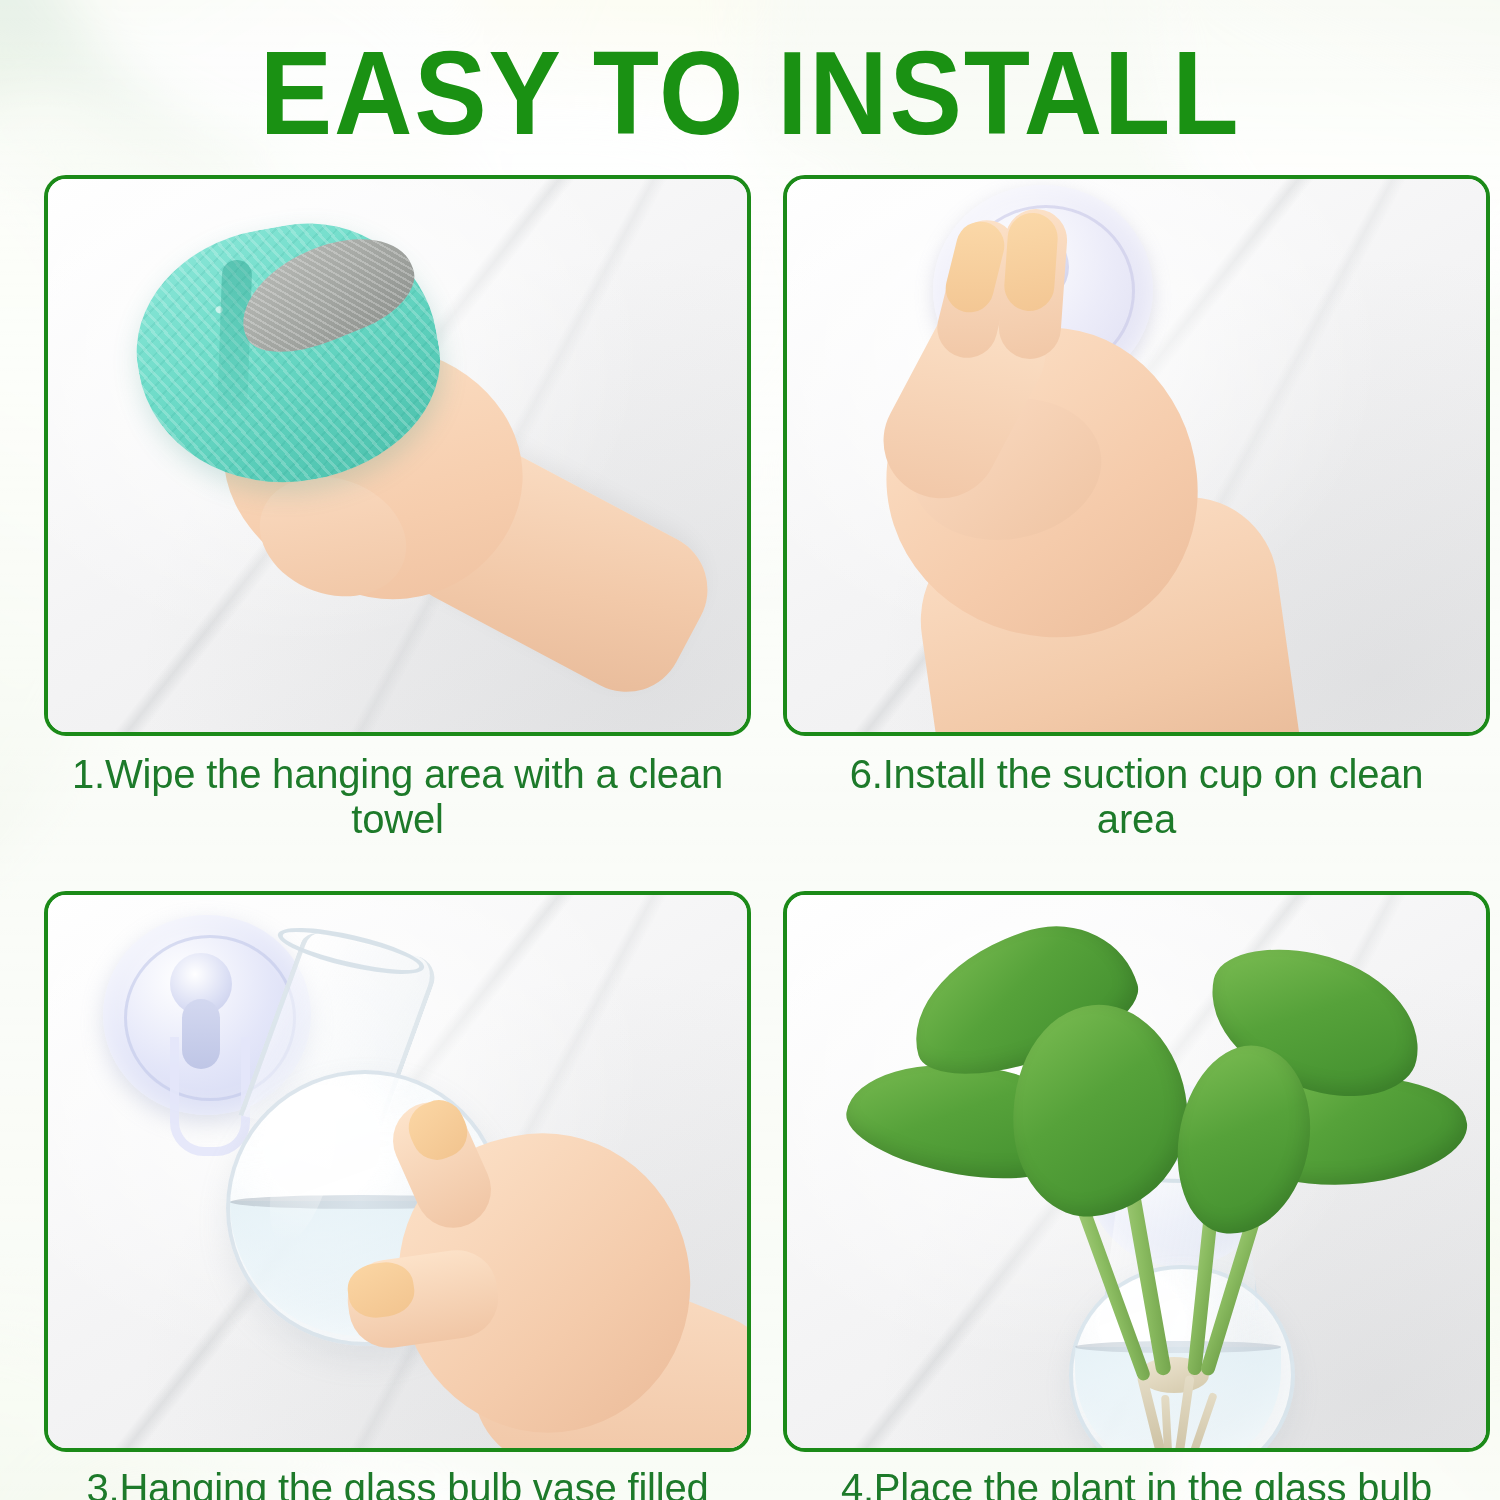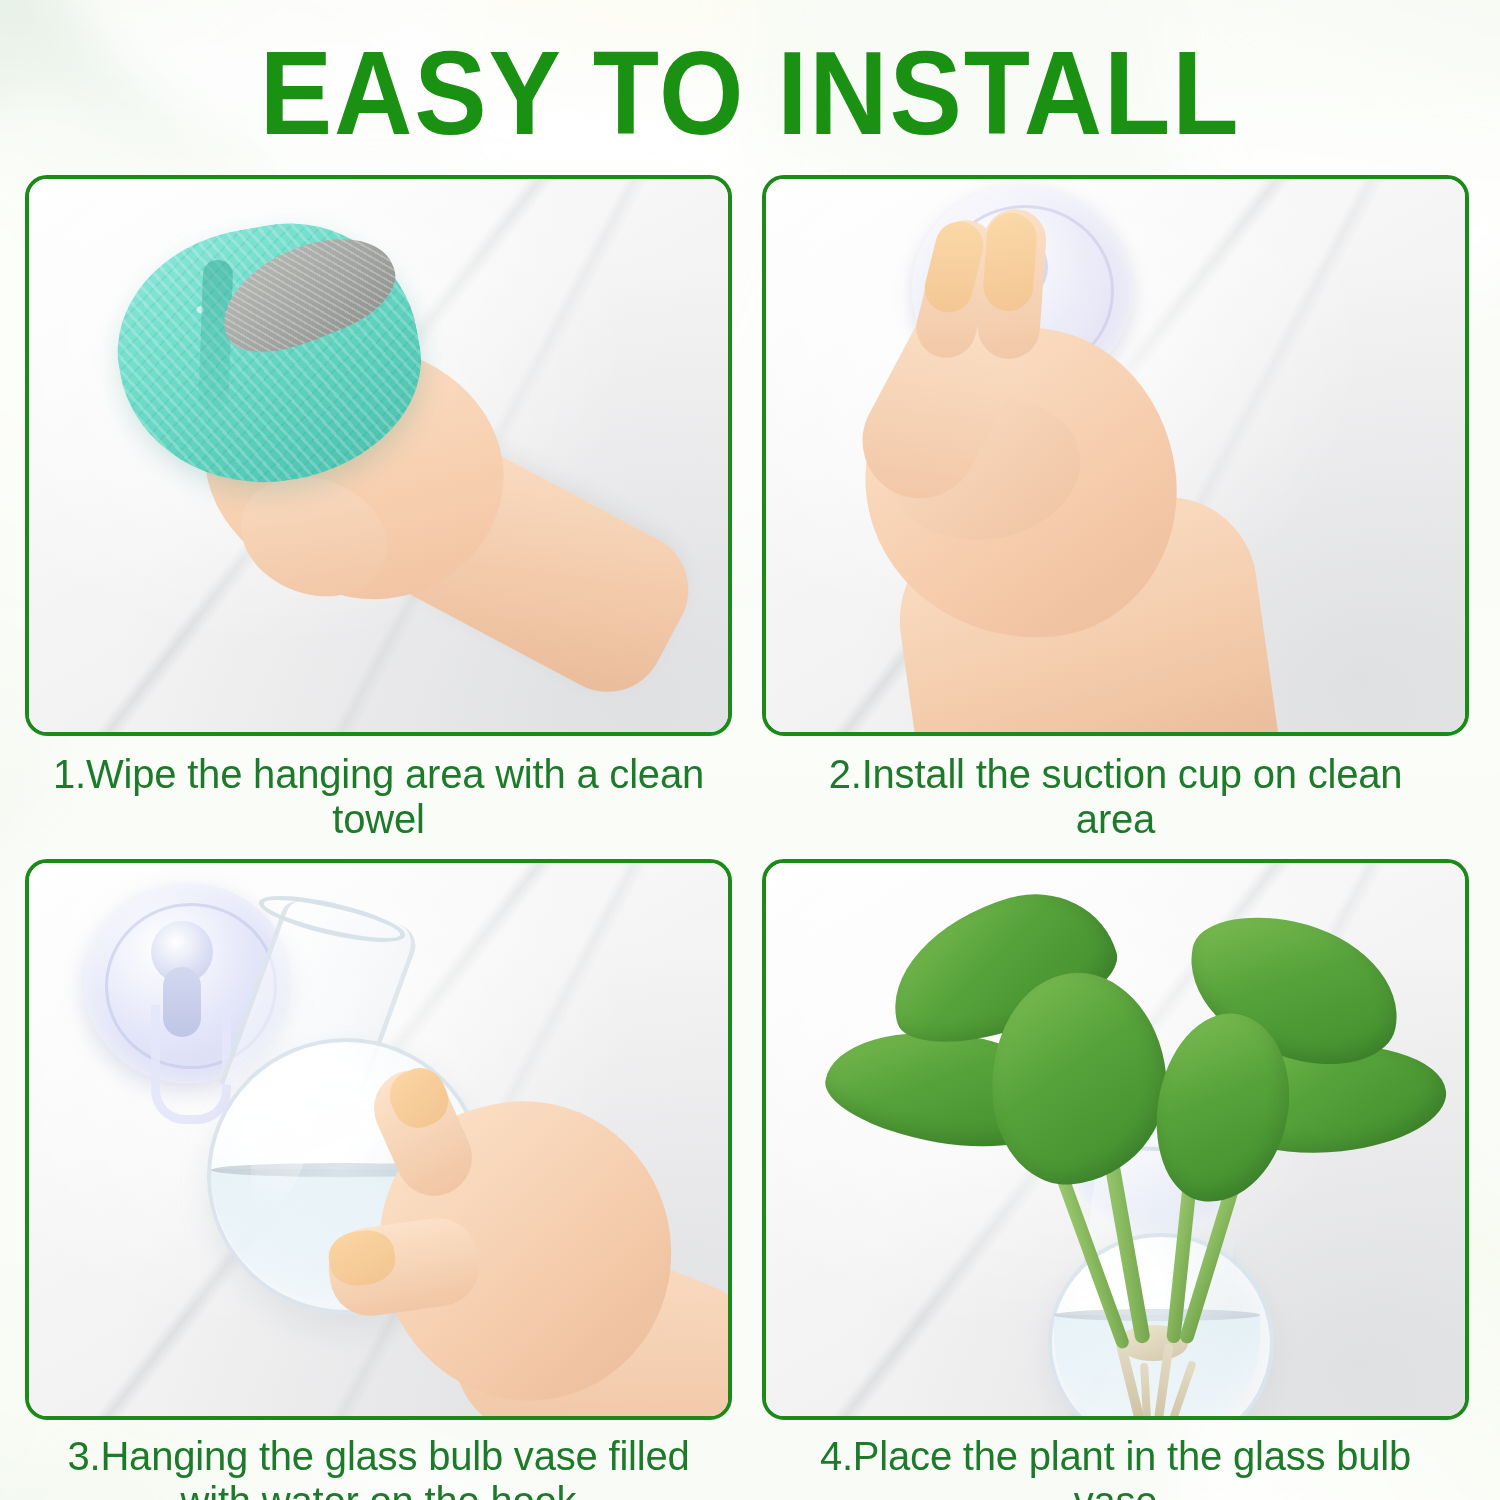--- a/index.html
+++ b/index.html
@@ -66,25 +66,25 @@
     line-height:1.0;
     letter-spacing:2px;
     color:#1a9113;
     transform:scaleX(.92);
     white-space:nowrap;
   }
 
   
   #grid{
     position:absolute;z-index:3;
-    left:25px;top:175px;width:1444px;height:1300px;
+    left:44px;top:175px;width:1444px;height:1300px;
     display:grid;
     grid-template-columns:707px 707px;
     grid-template-rows:auto auto;
-    column-gap:30px;row-gap:0;
+    column-gap:30px;row-gap:0;gap:32px;
   }
   .cell{display:flex;flex-direction:column;}
 
   .photo{
     position:relative;overflow:hidden;
     height:553px;
     border:4px solid #1b8a18;
     border-radius:22px;
     background:#f6f6f7;
   }
@@ -353,21 +353,21 @@
 
       <div class="p2-forearm"></div>
       <div class="p2-palm"></div>
       <div class="p2-knuck"></div>
       <div class="p2-thumb"></div>
       <div class="p2-fg p2-fg1"></div>
       <div class="p2-fg p2-fg2"></div>
       <div class="p2-nl p2-nl1"></div>
       <div class="p2-nl p2-nl2"></div>
     </div>
-    <div class="caption">2.Install the suction cup on clean area</div>
+    <div class="caption">6.Install the suction cup on clean area</div>
   </div>
 
   <div class="cell cap-row2">
     <div class="photo">
       <div class="marble"></div>
       <div class="shade"></div>
 
       <div class="p3-cup"></div>
       <div class="p3-cup-ring"></div>
       <div class="p3-cup-boss"></div>

